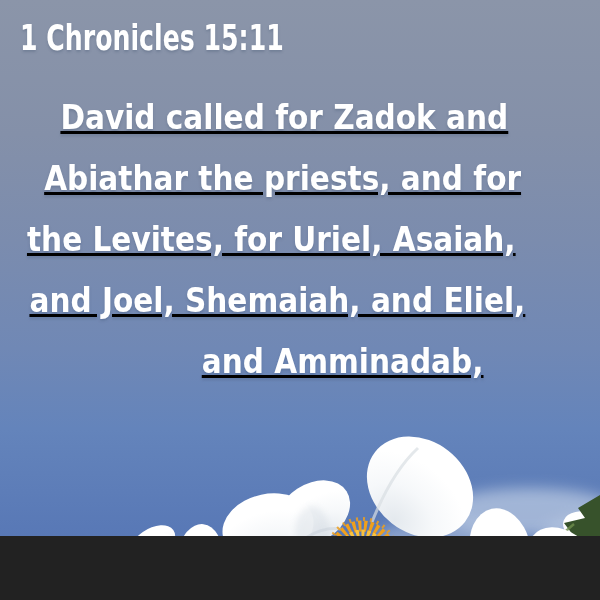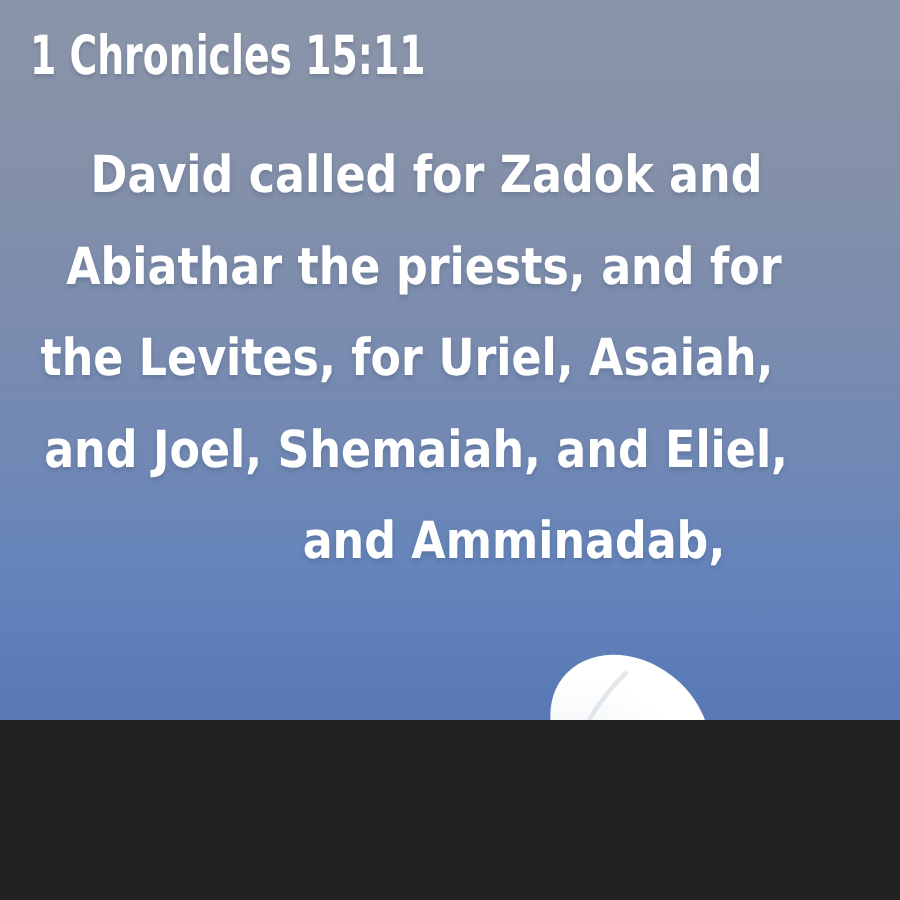--- a/index.html
+++ b/index.html
@@ -1,36 +1,36 @@
 <!DOCTYPE html>
 <html style="--text-white: #ffffff; --sky-top: #8b95a9; --sky-mid: #7088b5; --sky-bottom: #5878b6; --petal-white: #ffffff; --petal-shade: #c7d0da; --stamen-orange: #f0a01c; --stamen-gold: #fbc23c; --flower-core: #dce68f; --leaf-green: #2f4a24; --cloud-haze: #dbe5f1;"><head>
 <meta charset="utf-8">
 <style>
   html,body{margin:0;padding:0;background:#222;}
   .canvas{
-    position:relative;width:600px;height:480px;overflow:hidden;
+    position:relative;width:600px;height:536px;overflow:hidden;
     font-family:"DejaVu Sans","Liberation Sans",sans-serif;
     background:linear-gradient(180deg,
       var(--sky-top,#8b95a9) 0%,
       #8490a9 25%,
       #7b8cae 45%,
       var(--sky-mid,#7088b5) 65%,
       #6484bb 80%,
       var(--sky-bottom,#5878b6) 100%);
   }
   .flowers-svg{position:absolute;left:0;top:0;width:600px;height:600px;}
   .reference{
     position:absolute;left:20px;top:16px;
     color:var(--text-white,#ffffff);
     font-size:36px;font-weight:700;line-height:43px;
     transform:scaleX(.70);transform-origin:left top;
     white-space:nowrap;letter-spacing:0px;
     text-shadow:0 2px 3px rgba(50,70,100,.25);
   }
-  .verse{position:absolute;left:0;top:87px;width:600px;}
+  .verse{position:absolute;left:0;top:87px;width:600px;text-decoration:underline;}
   .line{
     width:600px;height:61px;line-height:61px;text-align:center;
     color:var(--text-white,#ffffff);
     font-size:34px;font-weight:700;white-space:nowrap;
     text-shadow:0 2px 3px rgba(50,70,100,.25);
   }
   .l1{transform:scaleX(.87) translateX(-18px);}
   .l2{transform:scaleX(.87) translateX(-20px);}
   .l3{transform:scaleX(.87) translateX(-33px);}
   .l4{transform:scaleX(.87) translateX(-26px);}

